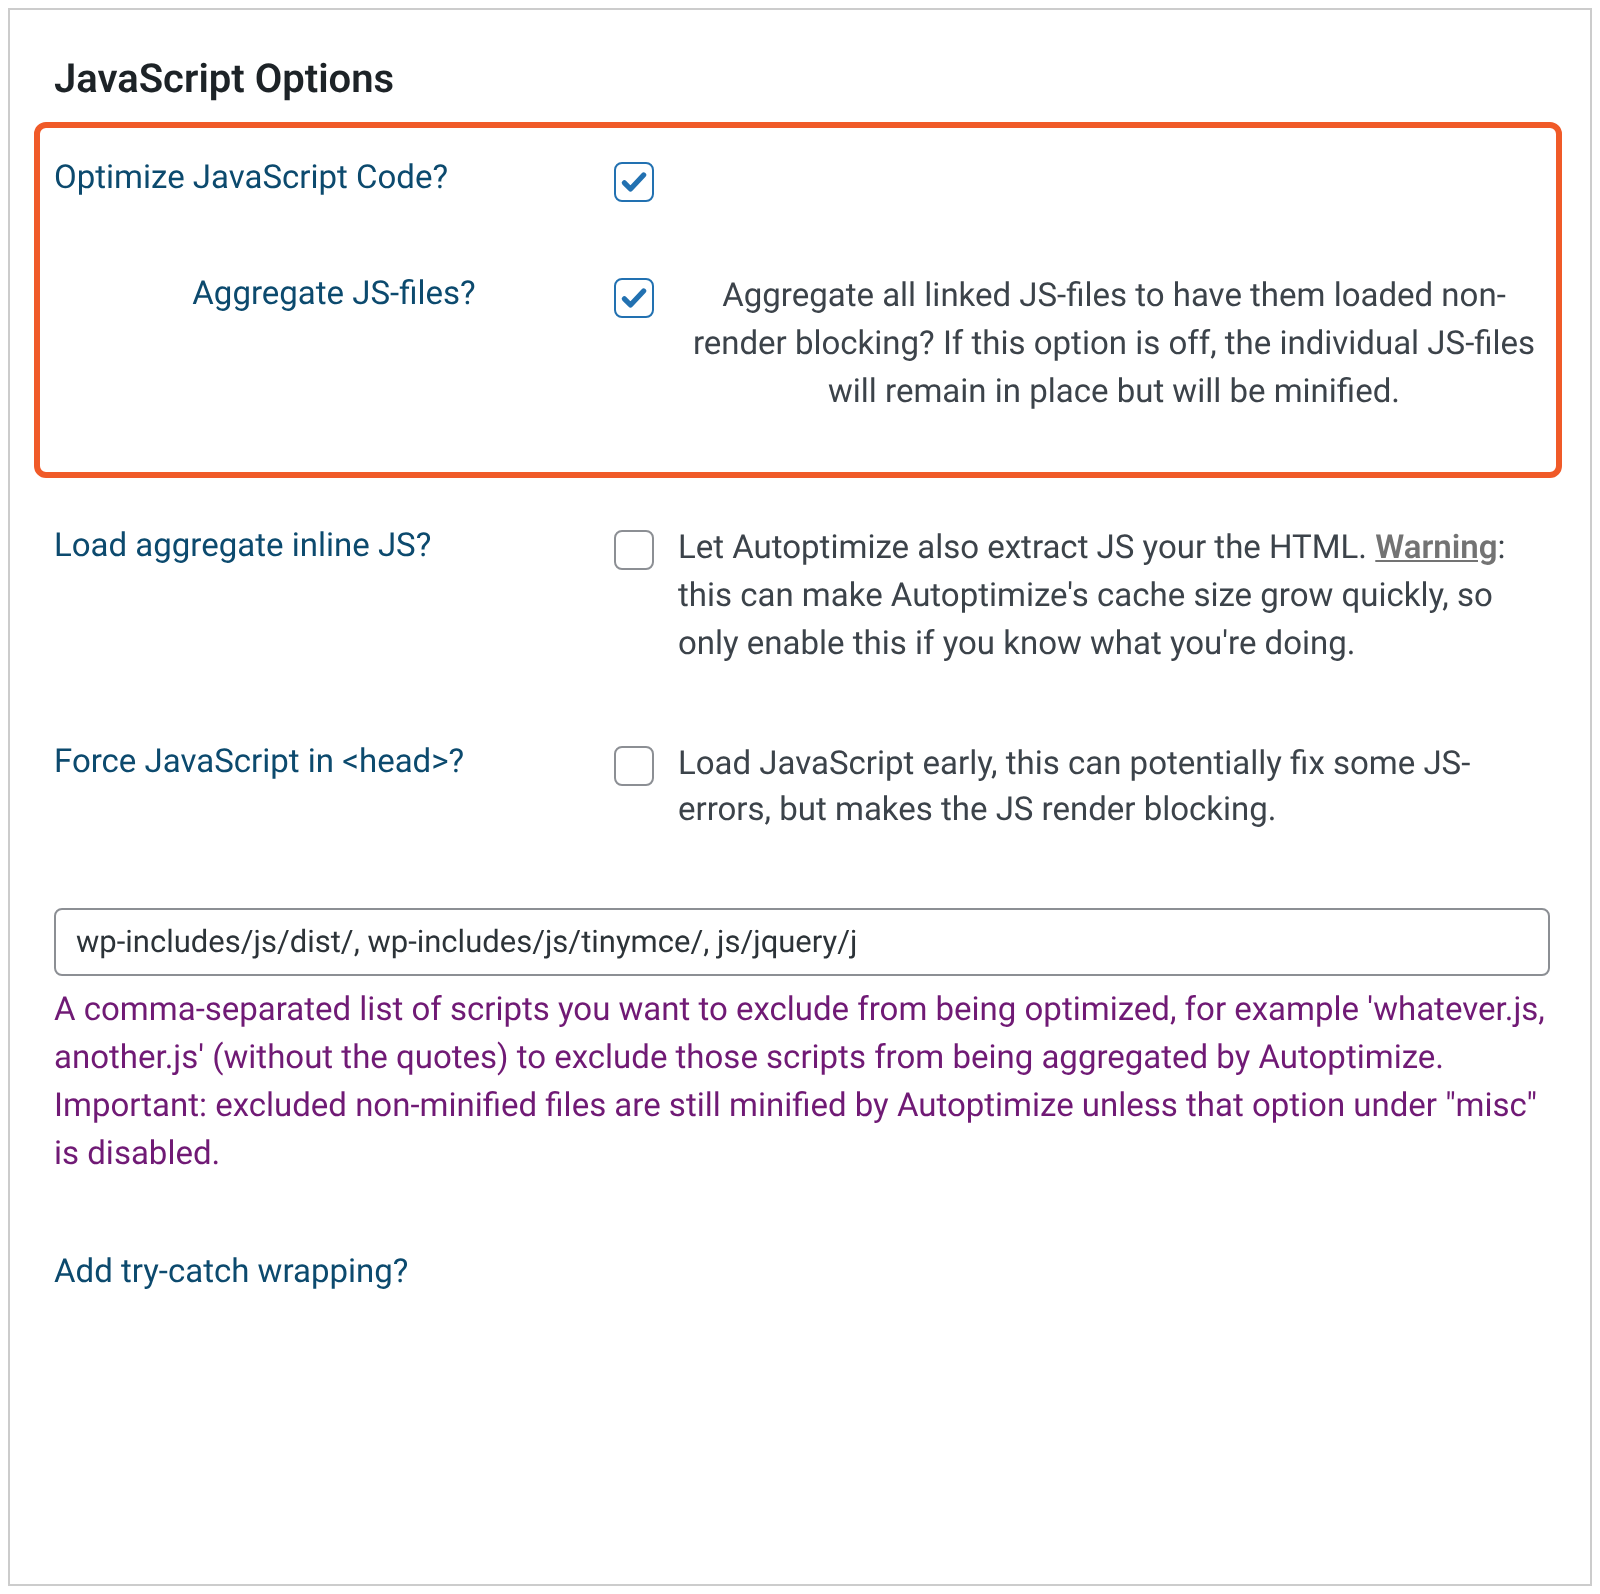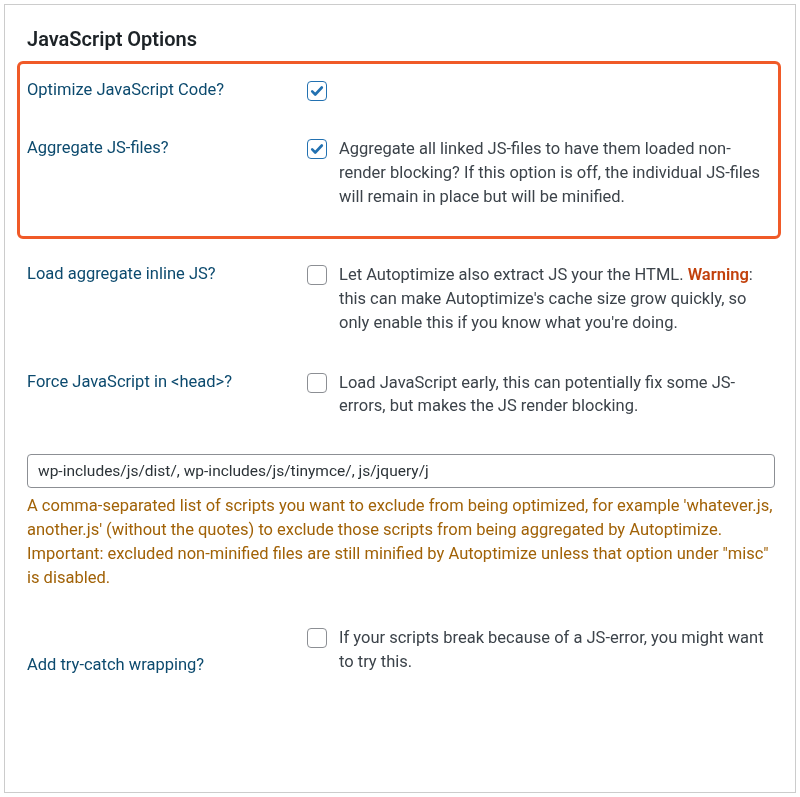--- a/index.html
+++ b/index.html
@@ -78,41 +78,41 @@
     stroke-linejoin: round;
     display: none;
   }
   .checkbox.checked svg { display: block; }
   .desc {
     margin-left: 12px;
     font-size: 16.5px;
     line-height: 1.45;
     color: #3c434a;
   }
-  .desc b { font-weight: 600; color: #c2410c; }
+  .desc b { font-weight: 600; color: #737373; text-decoration: underline; }
   .text-col {
     flex: 1;
     display: flex;
     flex-direction: column;
   }
   .textinput {
     width: 100%;
     height: 34px;
     border: 1px solid #8c8f94;
     border-radius: 4px;
     padding: 4px 10px;
     font-size: 15.5px;
     color: #2c3338;
     font-family: inherit;
     margin-bottom: 6px;
   }
   .help {
     font-size: 16.5px;
     line-height: 1.45;
-    color: #a16207;
+    color: #701a75;
   }
 </style>
 </head>
 <body>
 
 <div class="panel">
   <h2 class="panel-title">JavaScript Options</h2>
 
   <div class="rows">
     <div class="highlight-box"></div>
@@ -121,21 +121,21 @@
       <div class="row-label">Optimize JavaScript Code?</div>
       <div class="row-control">
         <span class="checkbox checked">
           <svg viewBox="0 0 16 16">
               <polyline points="2.5,8.5 6,12 13.5,4"></polyline>
             </svg>
         </span>
       </div>
     </div>
 
-    <div class="row" style="margin-bottom:54px;">
+    <div class="row" style="margin-bottom:54px;text-align:center;">
       <div class="row-label">Aggregate JS-files?</div>
       <div class="row-control">
         <span class="checkbox checked">
           <svg viewBox="0 0 16 16">
               <polyline points="2.5,8.5 6,12 13.5,4"></polyline>
             </svg>
         </span>
         <span class="desc">Aggregate all linked JS-files to have them loaded non-render blocking? If this option is off, the individual JS-files will remain in place but will be minified.</span>
       </div>
     </div>
@@ -162,22 +162,16 @@
 
     <div class="row">
       <div class="text-col">
         <input class="textinput" type="text" value="wp-includes/js/dist/, wp-includes/js/tinymce/, js/jquery/j" style="">
         <div class="help">A comma-separated list of scripts you want to exclude from being optimized, for example 'whatever.js, another.js' (without the quotes) to exclude those scripts from being aggregated by Autoptimize. Important: excluded non-minified files are still minified by Autoptimize unless that option under "misc" is disabled.</div>
       </div>
     </div>
 
     <div class="row" style="margin-bottom:4px;">
       <div class="row-label">Add try-catch wrapping?</div>
-      <div class="row-control">
-        <span class="checkbox">
-          
-        </span>
-        <span class="desc">If your scripts break because of a JS-error, you might want to try this.</span>
-      </div>
     </div>
 
   </div>
 </div>
 
 </body></html>

